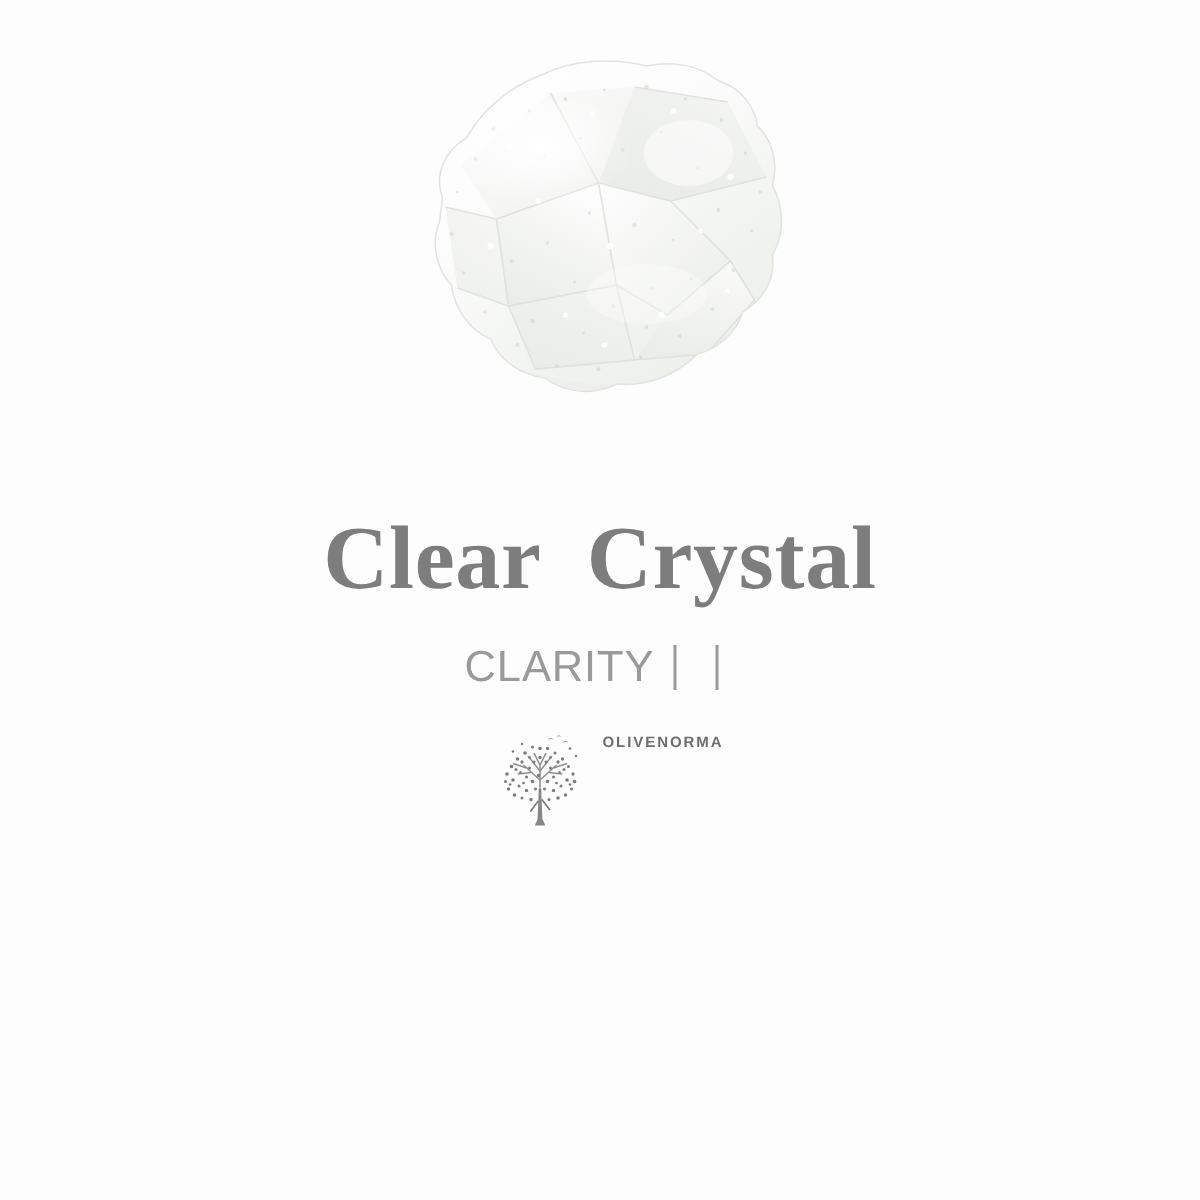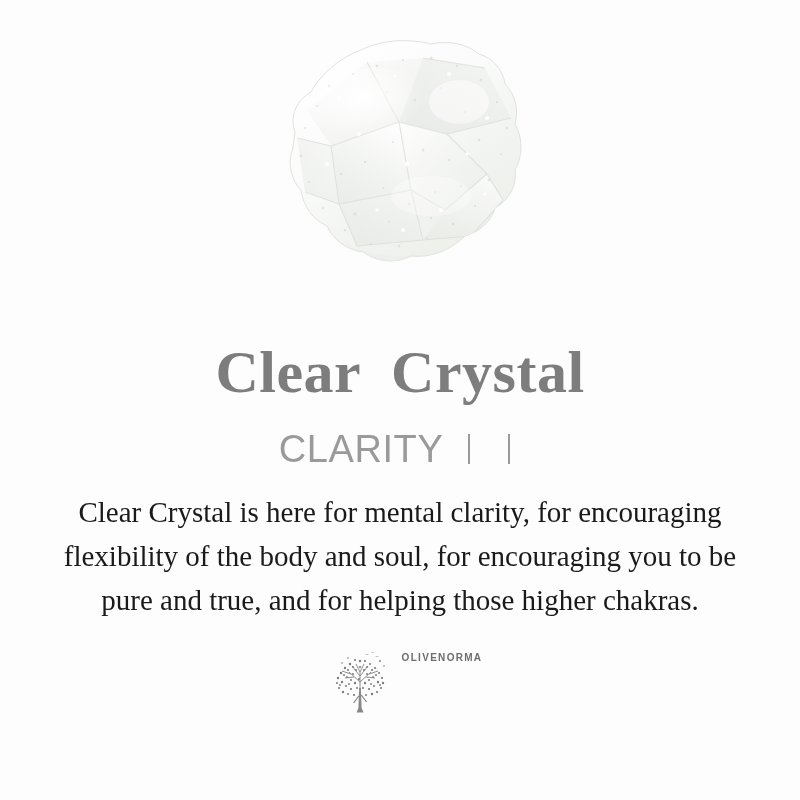--- a/index.html
+++ b/index.html
@@ -52,25 +52,25 @@
     white-space: pre;
   }
 
   
   .subtitle {
     margin: 0;
     padding-top: 28px;
     display: flex;
     align-items: center;
     justify-content: center;
-    gap: 12px;
+    gap: 0;
     color: #9a9a9a;
     font-family: "Liberation Sans", sans-serif;
     font-weight: 300;
-    font-size: 38px;
+    font-size: 29px;
     letter-spacing: 0.6px;
     line-height: 1;
     white-space: nowrap;
   }
   .subtitle .kw { color: #9a9a9a; }
   .subtitle .sep {
     display: inline-block;
     width: 2px;
     height: 30px;
     background: #9a9a9a;
@@ -262,21 +262,20 @@
   </div>
 
   <h1 class="title">Clear  Crystal</h1>
 
   <div class="subtitle">
     <span class="kw">CLARITY</span>
     <span class="sep"></span>
     <span class="sep tight"></span>
   </div>
 
-  <p class="desc">Clear Crystal is here for mental clarity, for encouraging flexibility of the body and soul, for encouraging you to be pure and true, and for helping those higher chakras.</p>
 
   <div class="logo">
     <svg class="logo-tree" width="84" height="66" viewBox="0 0 84 66" aria-hidden="true">
       <g fill="#7a7a7a">
 
         <path d="M41.2,36 L40.4,56 L38.6,60.4 L45.6,60.4 L43.6,56 L42.8,36 Z" opacity="0.9"></path>
         <path d="M40.8,44 L35.6,51" stroke="#7a7a7a" stroke-width="1.1" fill="none"></path>
         <path d="M43.2,43 L48.6,50" stroke="#7a7a7a" stroke-width="1.1" fill="none"></path>
 
         <g stroke="#7a7a7a" stroke-width="1" fill="none" opacity="0.85">

